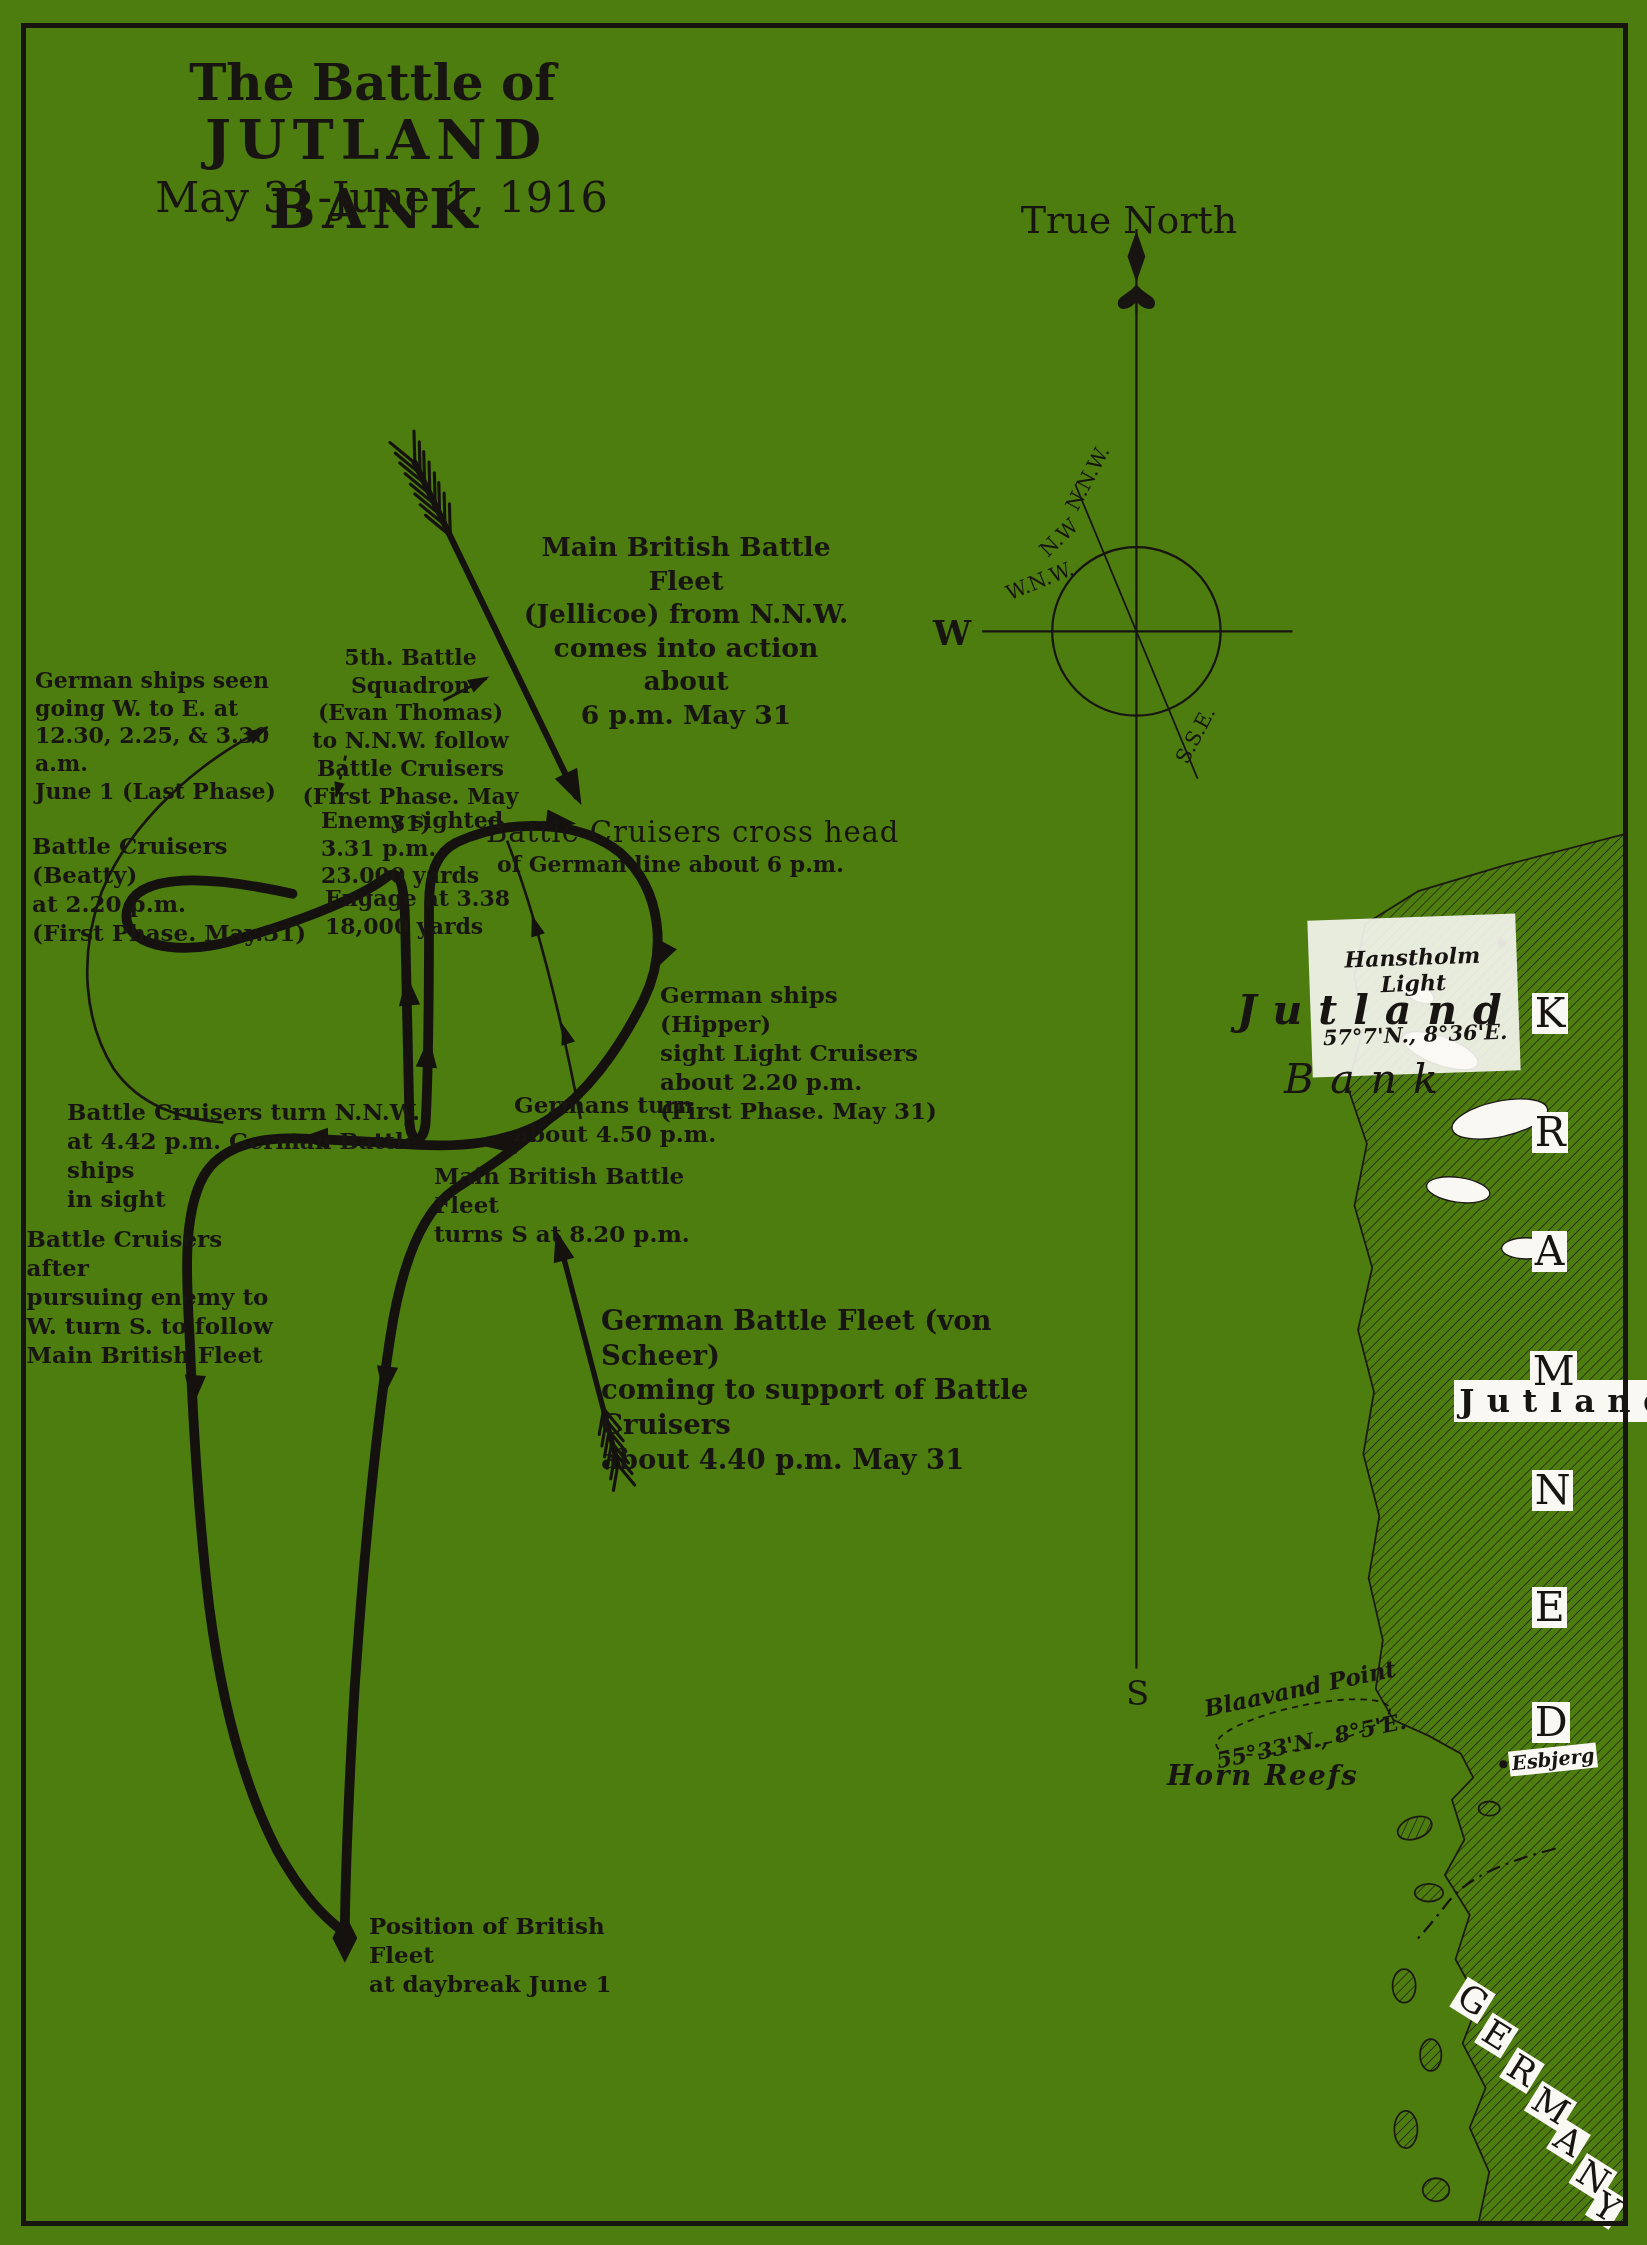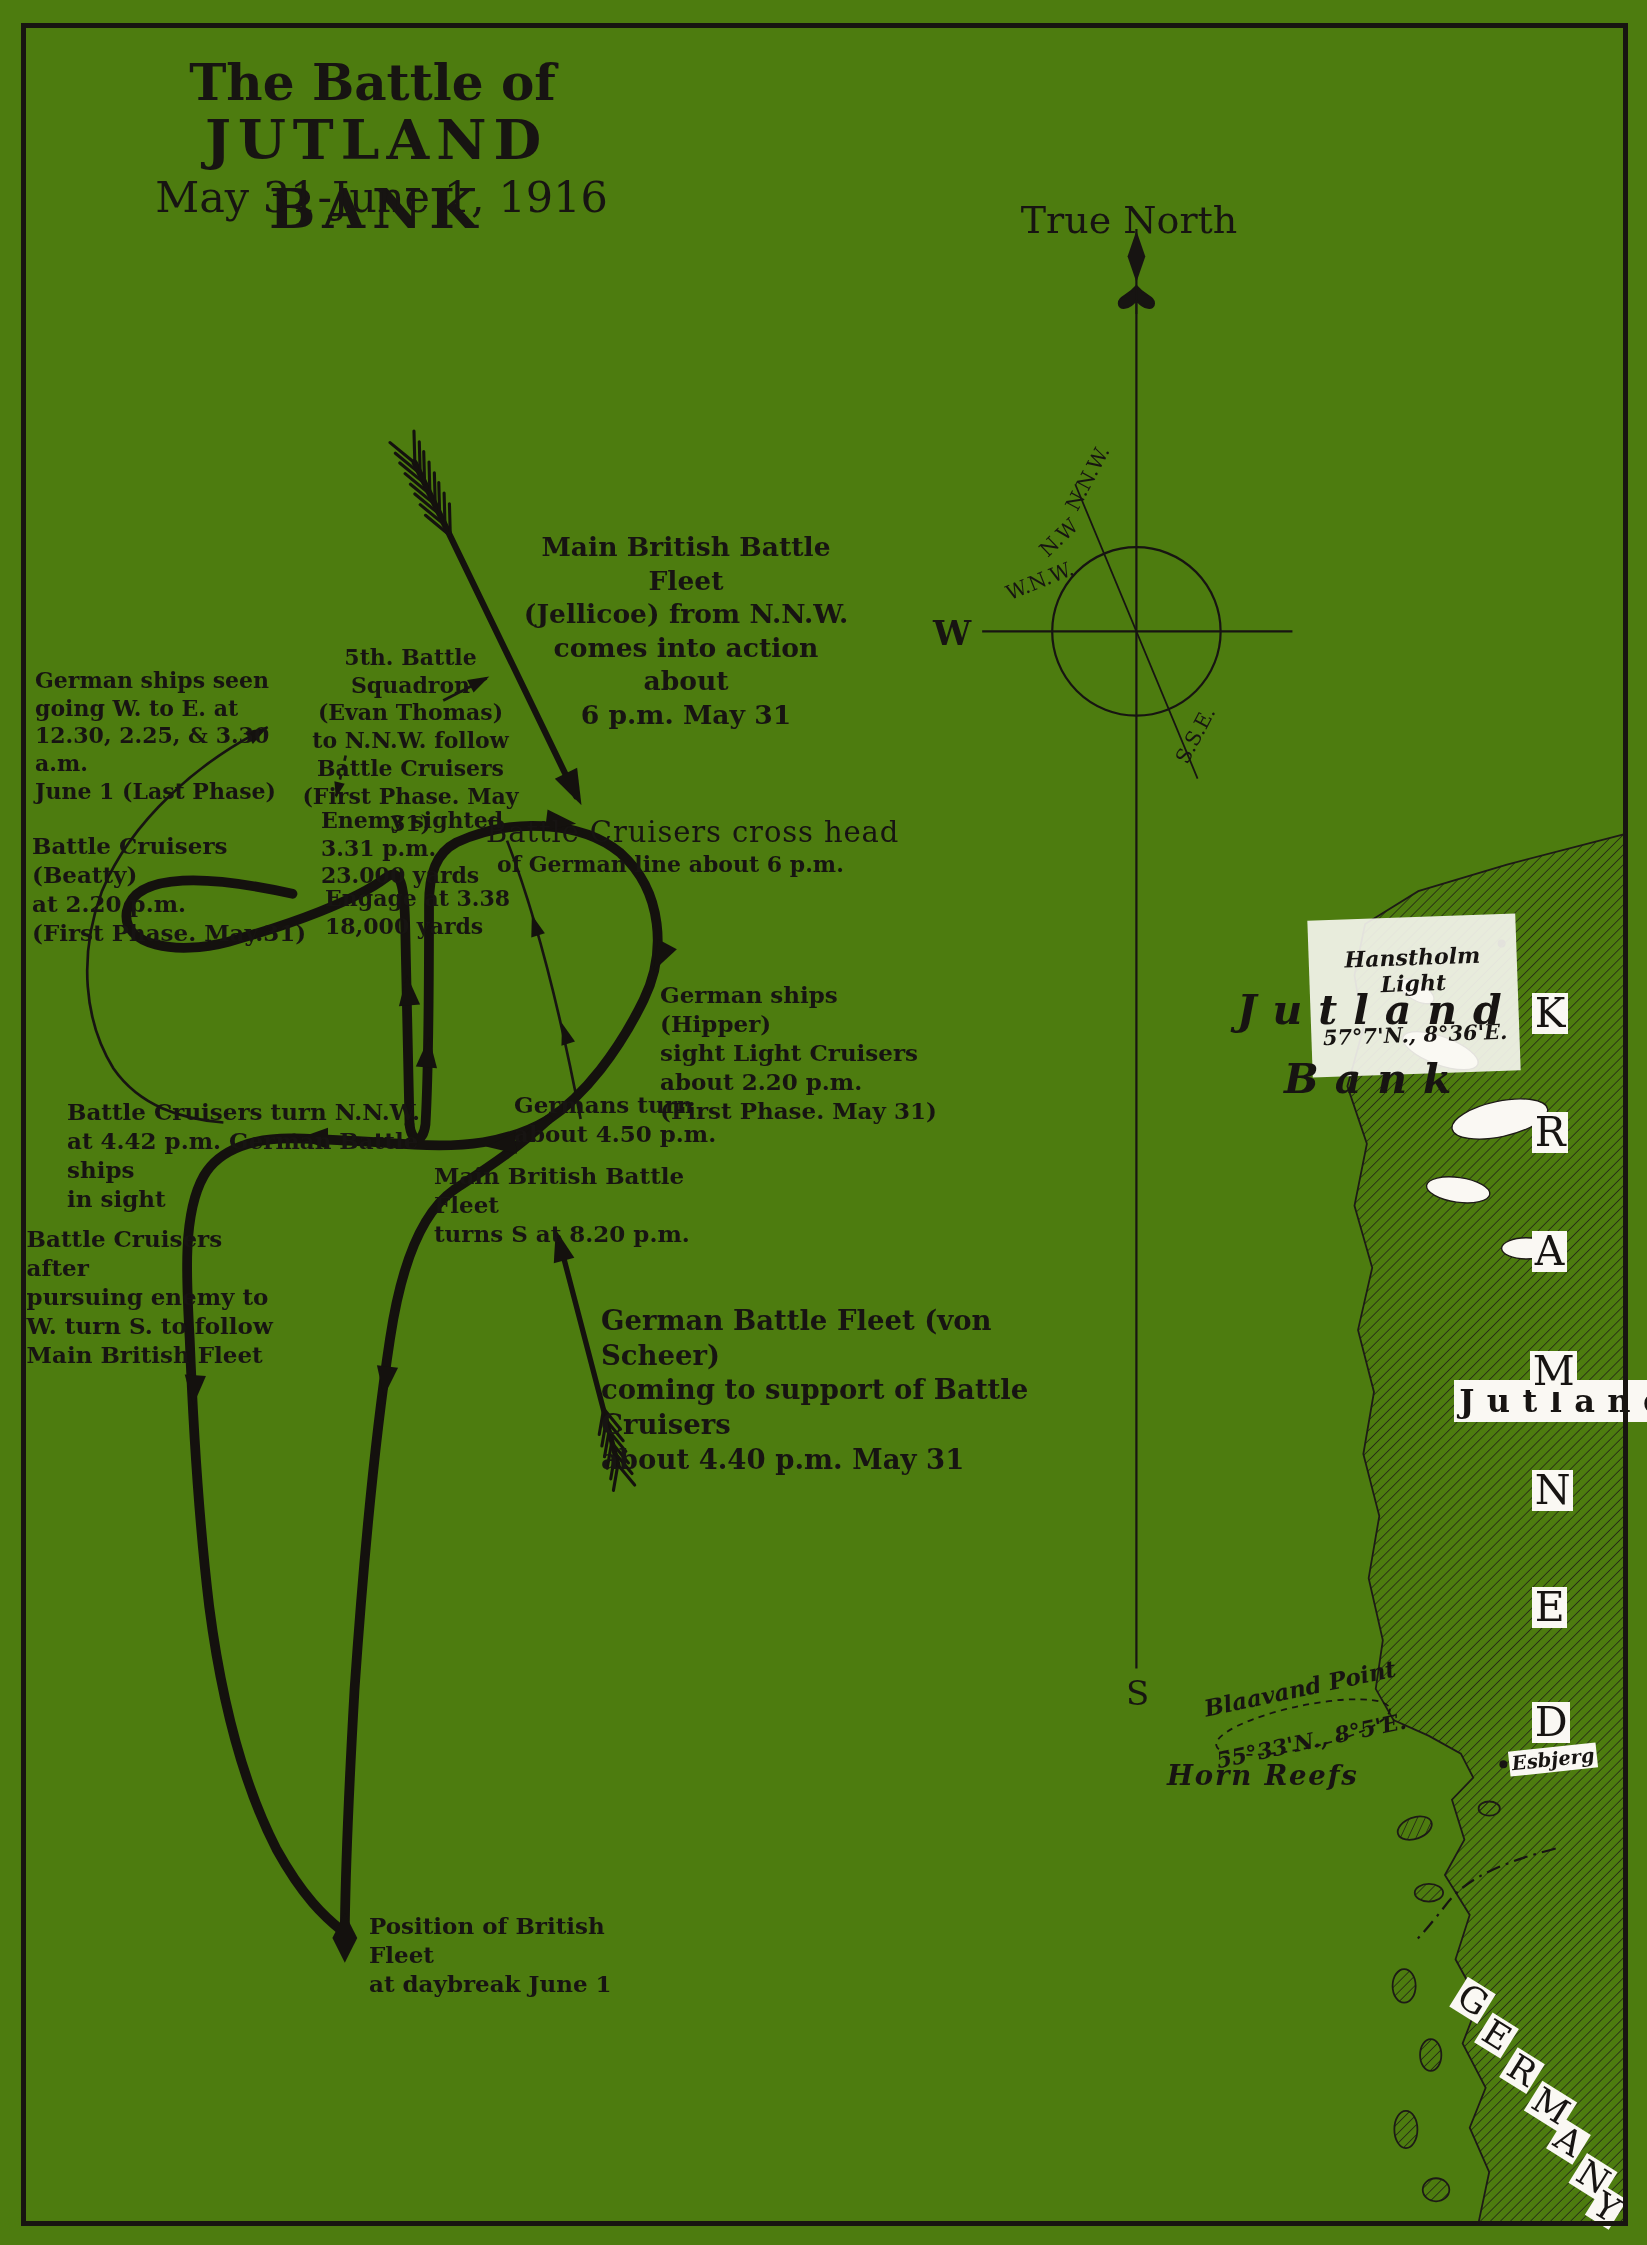--- a/index.html
+++ b/index.html
@@ -178,21 +178,21 @@
 about 4.40 p.m. May 31</div>
   <div class="note" style="left:369px; top:1912px; width:301px; font-size:23px;">Position of British Fleet
 at daybreak June 1</div>
 
   <div class="geo ctr" style="left:1310px; top:917px; width:204px; font-size:22px; transform:rotate(-2deg); background:rgba(250,248,243,0.9); padding:0.9px 1.8px;">
     <span style="display:block;">Hanstholm Light</span>
     <span style="display:block; font-size:21px;">57°7'N., 8°36'E.</span>
   </div>
 
   <div class="geo" style="left:1237px; top:986px; font-size:41px; font-weight:600; letter-spacing:16px;">Jutland</div>
-  <div class="geo" style="left:1284px; top:1055px; font-size:41px; font-weight:700; letter-spacing:16px;">Bank</div>
+  <div class="geo" style="left:1284px; top:1055px; font-size:41px; font-weight:400; letter-spacing:16px;">Bank</div>
 
   <div class="geo" style="left:1454px; top:1380px; font-size:32px; font-style:normal; letter-spacing:12.4px; background:#faf8f3; padding:1.8px 5.3px;">Jutland</div>
 
   <div class="geo ctr" style="left:1199px; top:1647px; width:213px; font-size:23px; transform:rotate(-12deg);">
     <span style="display:block;">Blaavand Point</span>
     <span style="display:block; font-size:22px;">55°33'N., 8°5'E.</span>
   </div>
 
   <div class="geo" style="left:1167px; top:1759px; font-size:27.5px; letter-spacing:1.8px;">Horn Reefs</div>
 

